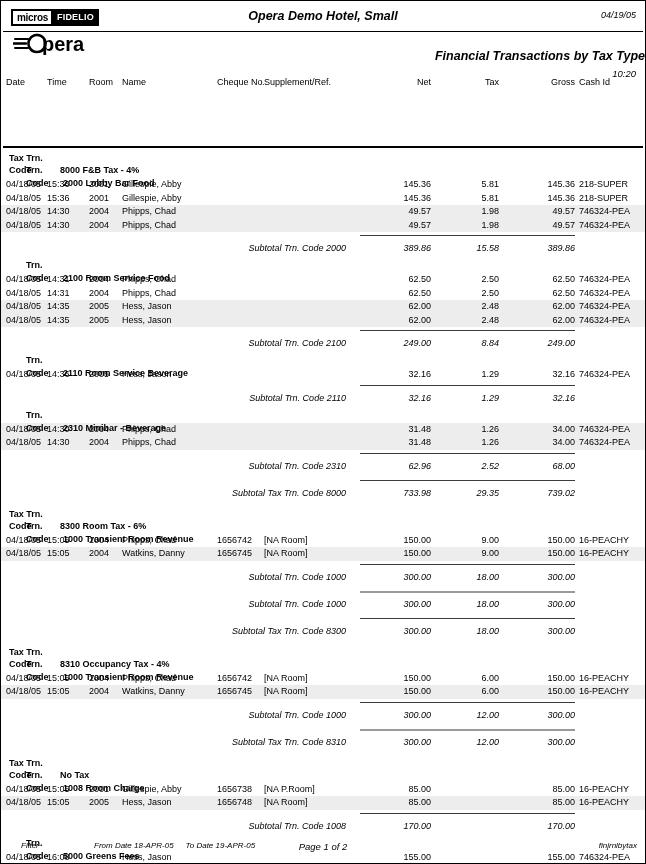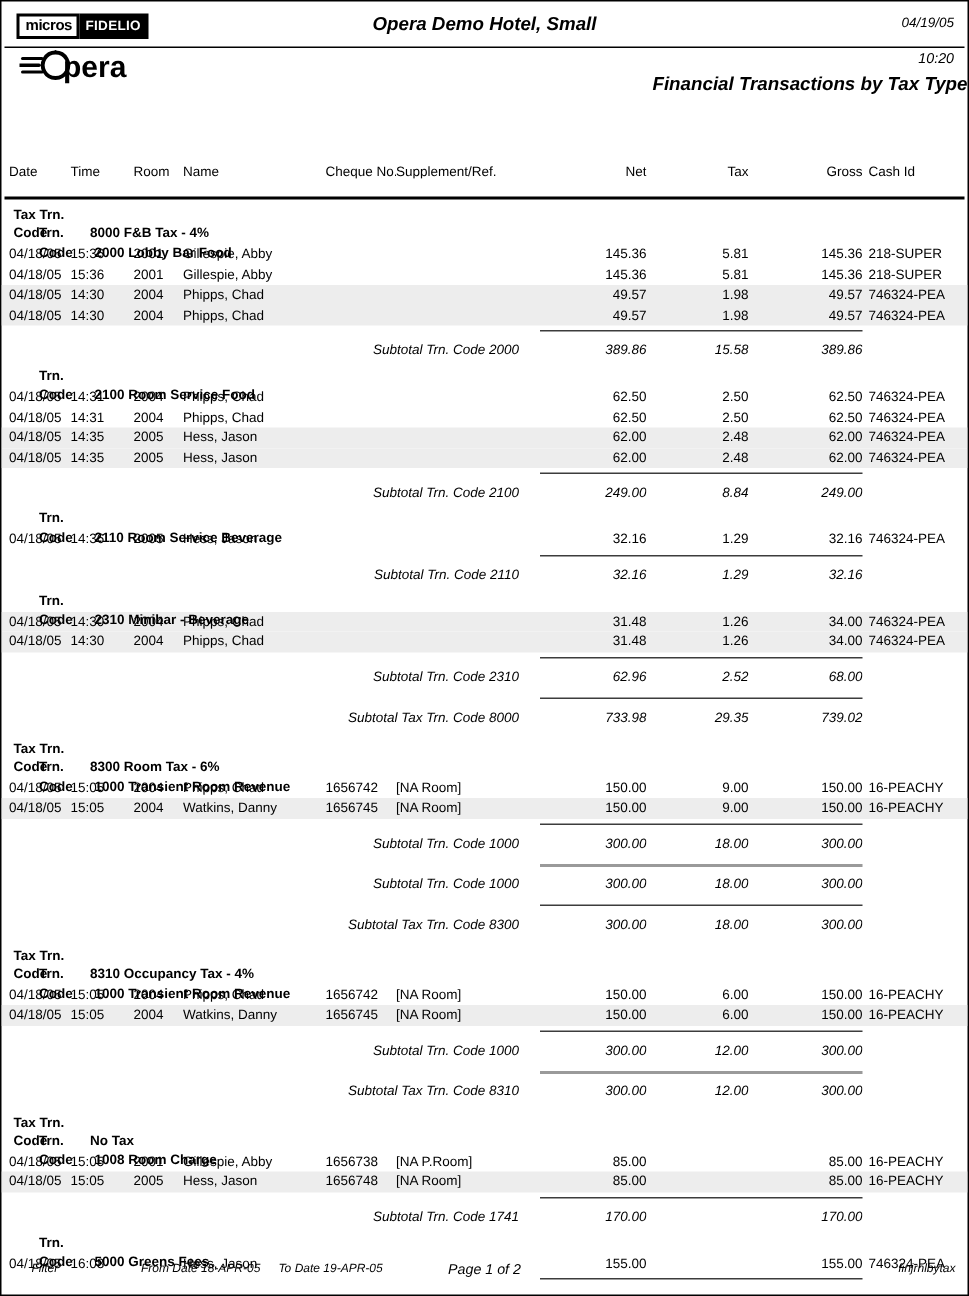--- a/index.html
+++ b/index.html
@@ -8,39 +8,39 @@
     --rule-gray:#9a9a9a;
   }
   *{margin:0;padding:0;box-sizing:border-box;}
   html,body{background:#fff;}
   body{font-family:"Liberation Sans","DejaVu Sans",sans-serif;color:#000;}
   .page{
     position:relative;width:646px;height:864px;background:#fff;
     border:1.5px solid #000;overflow:hidden;
   }
   
-  .rpt-header{position:relative;height:132px;}
+  .rpt-header{position:relative;height:147px;}
   .logo-mf{position:absolute;left:10px;top:8px;display:flex;align-items:stretch;}
   .logo-micros{border:2px solid #000;font-weight:bold;font-size:10px;padding:1px 3px 1px 4px;letter-spacing:-.3px;}
   .logo-fidelio{background:#000;color:#fff;font-weight:bold;font-size:9px;padding:3px 5px 1px 4px;letter-spacing:.2px;}
   .logo-opera{position:absolute;left:12px;top:30px;}
   .hotel-title{position:absolute;left:0;right:0;top:8px;text-align:center;font-size:12.5px;font-weight:bold;font-style:italic;}
   .report-date{position:absolute;right:9px;top:9px;font-size:9px;font-style:italic;}
   .title-rule{position:absolute;left:2px;right:2px;top:30px;border-top:1px solid #000;}
   .report-title{position:absolute;left:0;right:0;top:48px;text-align:right;font-size:12.5px;font-weight:bold;font-style:italic;}
-  .report-time{position:absolute;right:9px;top:33px;font-size:9.5px;font-style:italic;}
+  .report-time{position:absolute;right:9px;top:67px;font-size:9.5px;font-style:italic;}
   .thick-rule{position:absolute;left:2px;right:2px;bottom:0;border-top:2.5px solid #000;}
   
   .grid{display:grid;grid-template-columns:41px 37px 38px 95px 47px 96px 71px 68px 76px 59px;align-items:baseline;}
   .c{overflow:hidden;white-space:nowrap;font-size:9px;}
   .c-net,.c-tax,.c-gross{text-align:right;}
   .c-cash{padding-left:4px;}
   .c-room{padding-left:5px;}
   .col-headers{position:absolute;left:5px;right:4px;top:76px;}
-  .col-headers .c{font-size:9px;margin-top:32px;}
+  .col-headers .c{font-size:9px;}
   
   .body{position:relative;}
   .line{padding-left:5px;padding-right:4px;}
   .row{height:13.5px;line-height:13.5px;}
   .row.shaded{background:var(--shade);}
   .tax-header{height:16px;line-height:12px;padding-top:4px;font-weight:bold;font-size:9px;}
   .tax-header .prefix{display:inline-block;width:51px;margin-left:3px;}
   .trn-header{height:14px;line-height:13px;font-weight:bold;font-size:9px;}
   .trn-header .prefix{display:inline-block;width:37px;margin-left:20px;}
   .rule-line{height:5px;padding-top:3px;}
@@ -412,21 +412,21 @@
         <div class="c c-ref">[NA Room]</div>
         <div class="c c-net">85.00</div>
         <div class="c c-tax"></div>
         <div class="c c-gross">85.00</div>
         <div class="c c-cash">16-PEACHY</div>
       </div>
       <div class="line rule-line">
         <div class="bar"></div>
       </div>
       <div class="line grid subtotal">
-        <div class="c c-label">Subtotal Trn. Code 1741</div>
+        <div class="c c-label">Subtotal Trn. Code 1008</div>
         <div class="c c-net">170.00</div>
         <div class="c c-tax"></div>
         <div class="c c-gross">170.00</div>
         <div class="c c-cash"></div>
       </div>
       <div class="line trn-header"><div class="prefix">Trn. Code</div><div class="value" style="display: inline;">5000 Greens Fees</div></div>
       <div class="line grid row">
         <div class="c c-date">04/18/05</div>
         <div class="c c-time">16:08</div>
         <div class="c c-room"></div>

